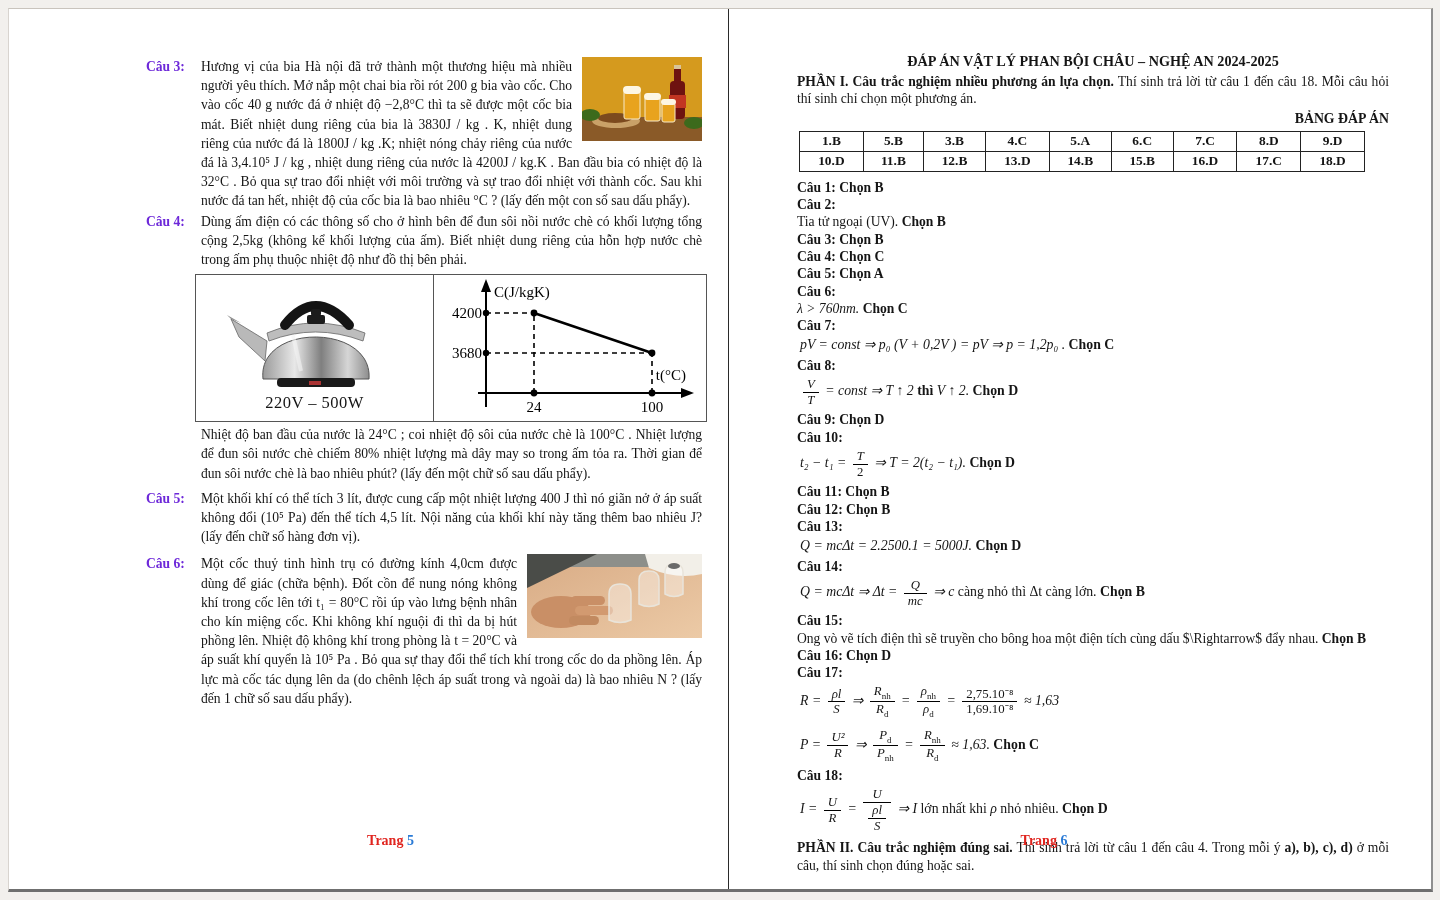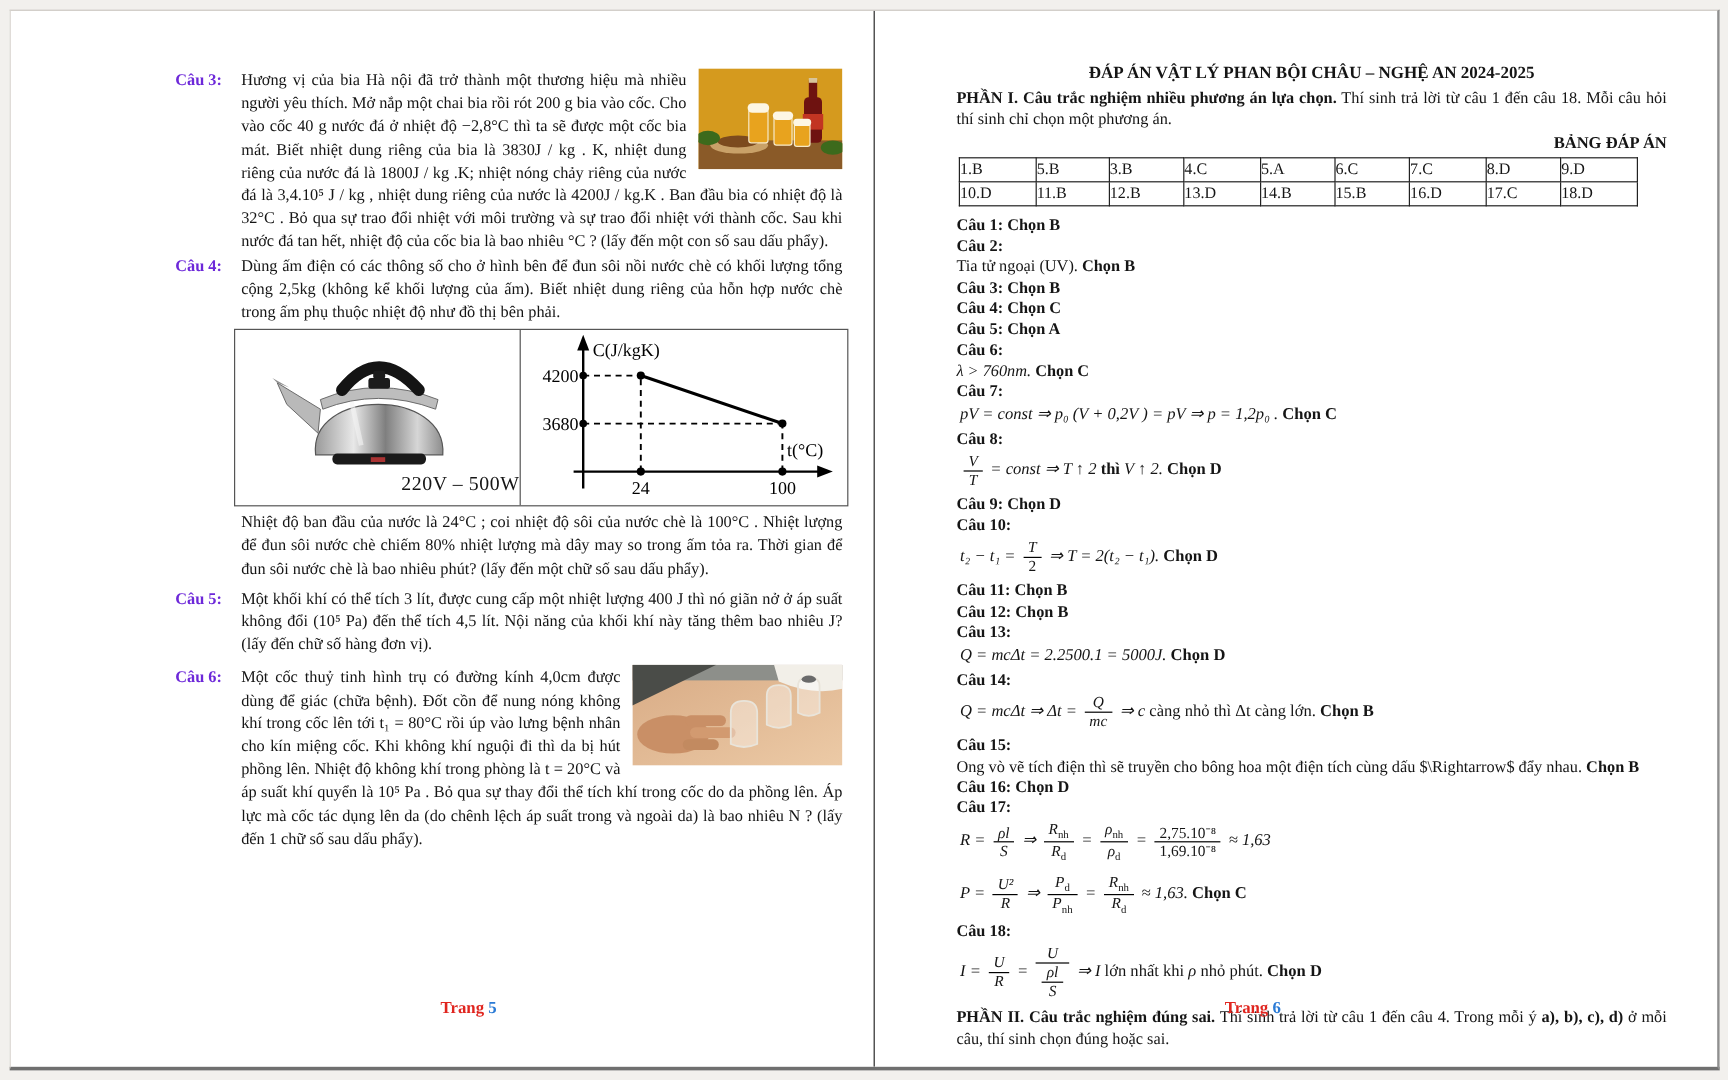--- a/index.html
+++ b/index.html
@@ -26,40 +26,40 @@
 
   
   .q{position:relative;padding-left:55px;font-size:13.6px;line-height:19.2px;text-align:justify;}
   .qlab{position:absolute;left:0;top:0;font-weight:bold;color:#6d28d9;white-space:nowrap;}
   .photo{float:right;margin:0 0 6px 10px;border:0;display:block;}
   .figure-row{
     display:flex;box-sizing:border-box;margin:5px 0 3px -6px;width:512px;height:148px;
     border:1px solid #555;background:#fff;clear:both;
   }
   .fig-cell{box-sizing:border-box;position:relative;}
-  .fig-kettle{width:238px;border-right:1px solid #555;display:flex;flex-direction:column;align-items:flex-end;}
+  .fig-kettle{width:238px;border-right:1px solid #555;display:flex;flex-direction:column;align-items:center;}
   .fig-chart{width:272px;}
   .kettle-caption{font-size:16.5px;letter-spacing:.5px;margin-top:-2px;}
   .post-fig{font-size:13.6px;line-height:19.2px;text-align:justify;}
 
   
   .footer{position:absolute;bottom:40px;left:0;right:0;text-align:center;font-size:14px;font-weight:bold;}
   .footer .t-red{color:#e0251f;}
   .footer .t-blue{color:#2b7bd6;}
   .footer-left{transform:translateX(22px);}
   .footer-right{transform:translateX(-60px);}
 
   
   .r-title{font-weight:bold;font-size:14.2px;text-align:center;margin-bottom:3px;}
   .r-intro{font-size:13.6px;line-height:17.4px;text-align:justify;}
   .r-intro b{font-weight:bold;}
   .tbl-title{font-weight:bold;font-size:13.8px;text-align:right;margin:3px 0 4px 0;}
   table.ans{border-collapse:collapse;width:566px;margin:0 0 7px 2px;}
   table.ans td{
-    border:1px solid #222;font-weight:normal;font-size:13.4px;
+    border:1px solid #222;text-align:center;font-weight:bold;font-size:13.4px;
     height:19px;padding:0;
   }
   .aline{font-size:13.6px;line-height:17.3px;}
   .alab{font-weight:bold;}
   .fline{font-size:13.8px;margin:2px 0 3px 3px;line-height:1.25;}
   .fline i{font-style:italic;}
   .frac{display:inline-block;vertical-align:middle;text-align:center;margin:1px 3px;font-size:12.8px;line-height:1.15;}
   .frac>.num{display:block;padding:0 4px 0px 4px;border-bottom:1px solid #000;}
   .frac>.den{display:block;padding:0 4px;}
   .frac .frac{margin:0 1px;}
@@ -330,21 +330,21 @@
 
     <div class="aline alab">Câu 18:</div>
     <div class="fline">
       <i>I =</i>
       <span class="frac"><i class="num">U</i><i class="den">R</i></span>
       <i>=</i>
       <span class="frac">
         <i class="num">U</i>
         <span class="den"><span class="frac"><i class="num">ρl</i><i class="den">S</i></span></span>
       </span>
-      <i>⇒ I </i><span>lớn nhất khi</span><i> ρ </i><span>nhỏ phút. </span><span class="alab">Chọn D</span>
+      <i>⇒ I </i><span>lớn nhất khi</span><i> ρ </i><span>nhỏ nhiêu. </span><span class="alab">Chọn D</span>
     </div>
 
     <div class="r-intro" style="margin-top:5px;">
       <b>PHẦN II. Câu trắc nghiệm đúng sai.</b><span> Thí sinh trả lời từ câu 1 đến câu 4. Trong mỗi ý </span><b>a), b), c), d)</b><span> ở mỗi câu, thí sinh chọn đúng hoặc sai.</span>
     </div>
 
     <div class="footer footer-right">
       <span class="t-red">Trang </span><span class="t-blue">6</span>
     </div>
   </div>

